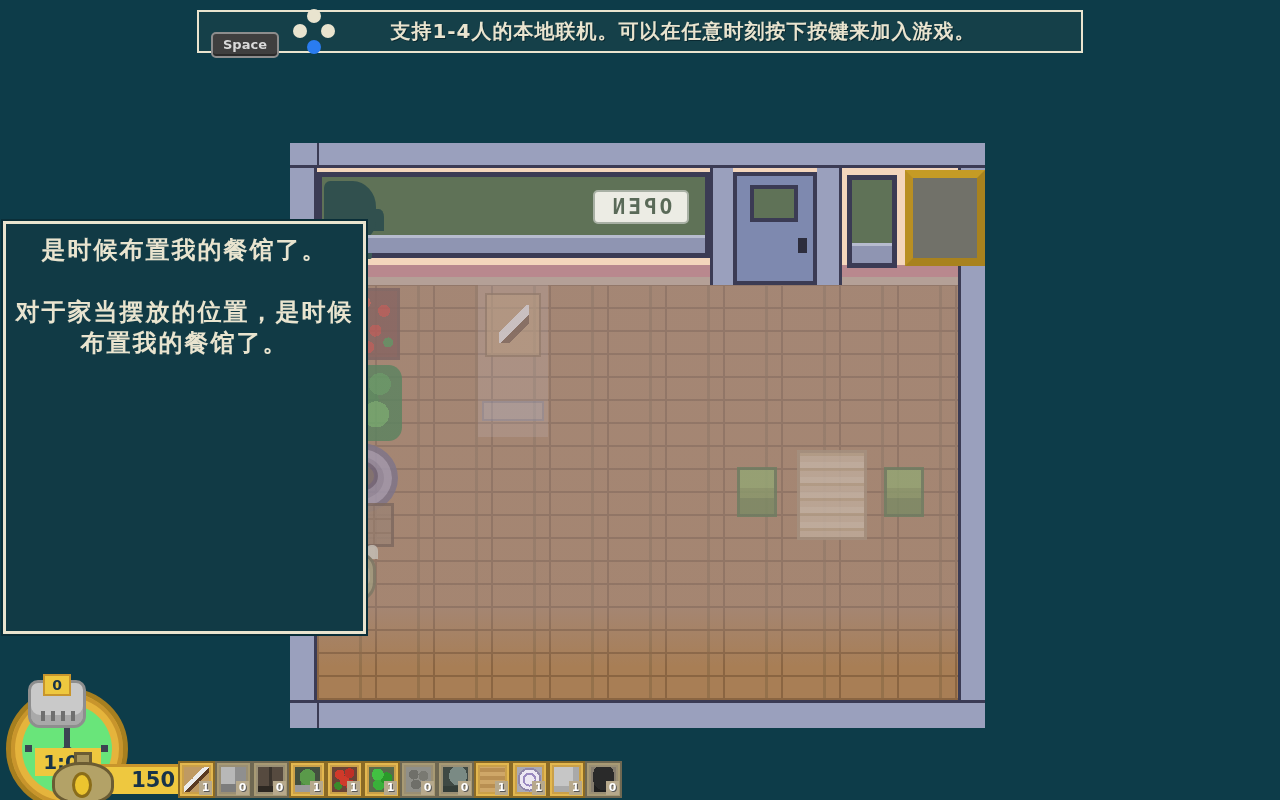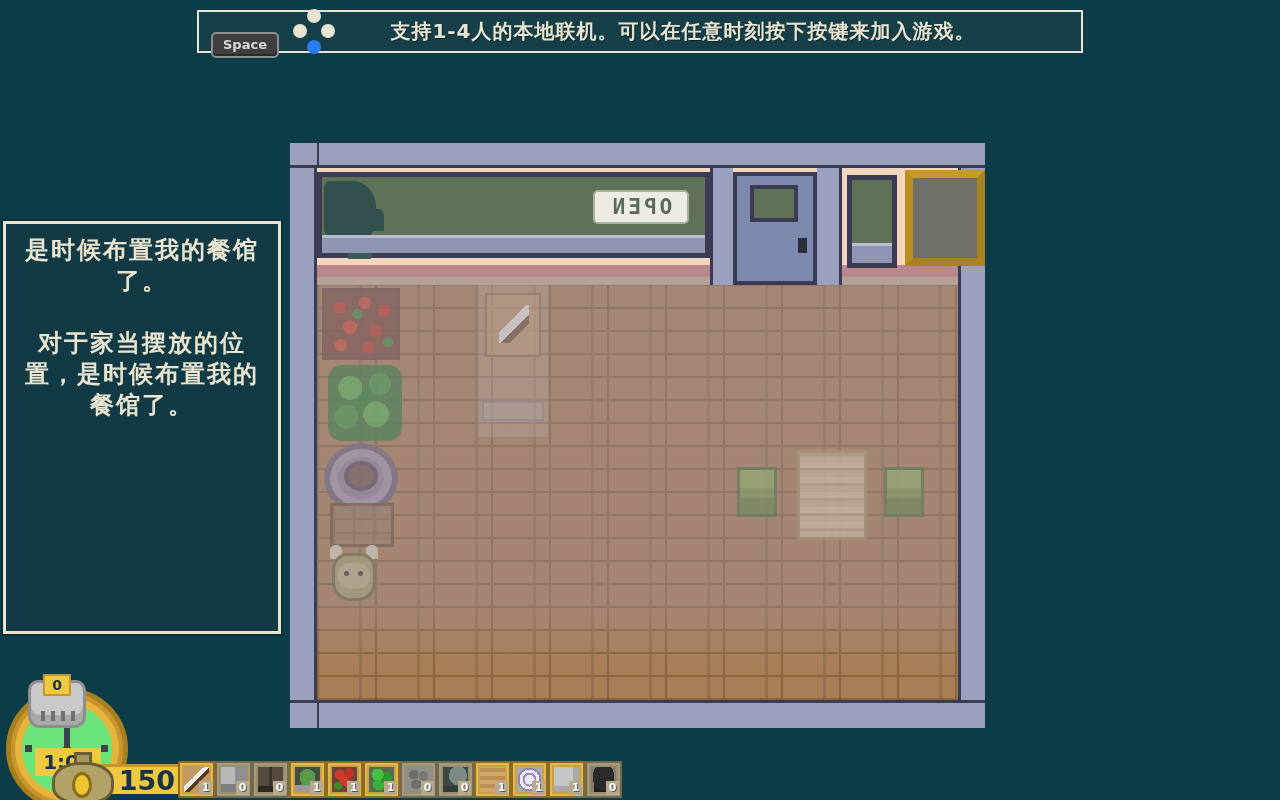--- a/index.html
+++ b/index.html
@@ -24,21 +24,21 @@
   .pad-icon .p-left  { left:2px;  top:15px; }
   .pad-icon .p-right { left:30px; top:15px; }
   .pad-icon .p-bottom{ left:16px; top:31px; background:#2a7cf0; }
   .banner-msg {
     flex:1; text-align:center; color:#e9e4cf; font-size:20px; font-weight:bold;
     letter-spacing:1px; padding-right:40px; text-shadow:1px 1px 0 #0a2830;
   }
 
   
   .dialog {
-    position:absolute; left:3px; top:221px; width:278px; height:413px;
+    position:absolute; left:3px; top:221px; width:363px; height:413px;
     background:#113a45; border:3px solid #e9e4cf; outline:2px solid #0a2e38;
     padding:11px 9px; color:#e9e4cf; font-size:24px; font-weight:bold;
     line-height:31px; text-align:center; letter-spacing:2px;
   }
   .dialog p { margin-bottom:31px; }
 
   
   .scene { position:absolute; left:290px; top:143px; width:695px; height:585px; }
   .wall { position:absolute; background:#9aa0bd; }
   .w-top    { left:0; top:0; width:695px; height:25px; border-bottom:3px solid #3b3b54;
@@ -163,21 +163,21 @@
                 color:#173349; font-size:20px; font-weight:bold; text-align:center; line-height:28px; }
   .bell { position:absolute; left:28px; top:680px; width:58px; height:48px;
           background:#c9c9c9; border:3px solid #8e8e8e; border-radius:10px 10px 12px 12px;
           box-shadow:inset 0 -10px 0 #a9a9a9; }
   .bell i { position:absolute; bottom:4px; width:4px; height:10px; background:#6f6f6f; }
   .bell .s1{left:10px} .bell .s2{left:20px} .bell .s3{left:30px} .bell .s4{left:40px}
   .bell-badge { position:absolute; left:43px; top:674px; width:28px; height:22px; background:#eec83f;
                 border:2px solid #c8952c; color:#173349; font-size:14px; font-weight:bold;
                 text-align:center; line-height:18px; }
   .money-bar { position:absolute; left:96px; top:764px; width:86px; height:30px; background:#eec83f;
-               border-top:3px solid #c8952c; color:#173349; font-size:27px; font-weight:bold;
+               border-top:3px solid #c8952c; color:#173349; font-size:21px; font-weight:bold;
                text-align:right; line-height:27px; padding-right:7px; }
   .money-bag { position:absolute; left:52px; top:752px; width:62px; height:52px; }
   .bag-body { position:absolute; left:0; top:10px; width:62px; height:42px; background:#b3a267;
               border:3px solid #6b5c33; border-radius:45% 45% 40% 40%; }
   .bag-neck { position:absolute; left:22px; top:0; width:18px; height:14px; background:#a8965c; border:3px solid #6b5c33; }
   .bag-coin { position:absolute; left:20px; top:20px; width:20px; height:26px; border-radius:50%;
               background:#ecc52f; border:3px solid #8a6d1a; }
 
   
   .hotbar { position:absolute; left:178px; top:761px; display:flex; }

